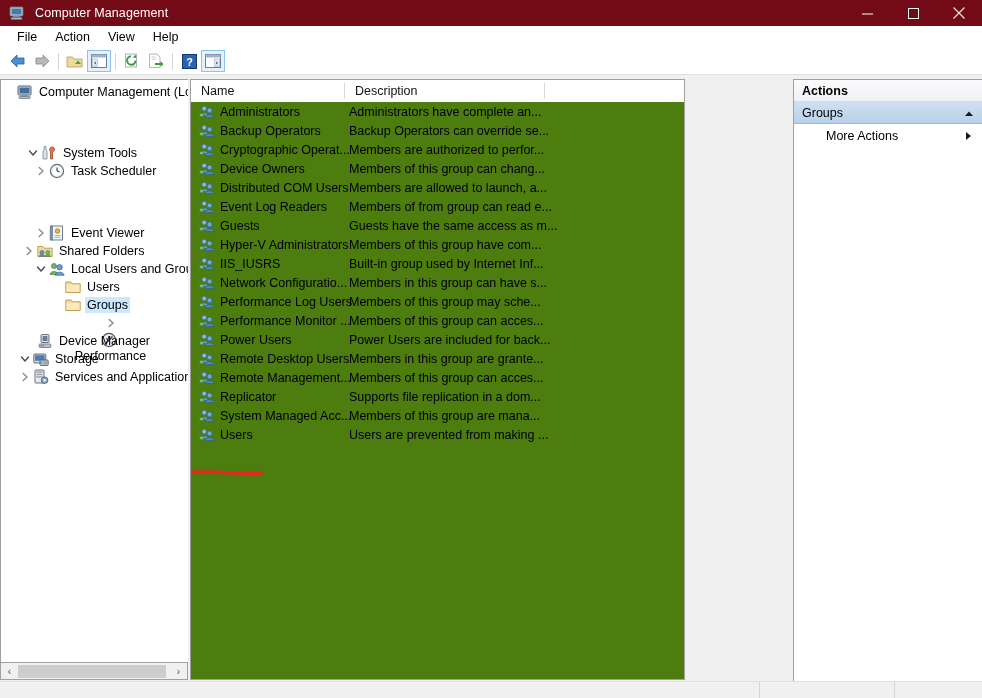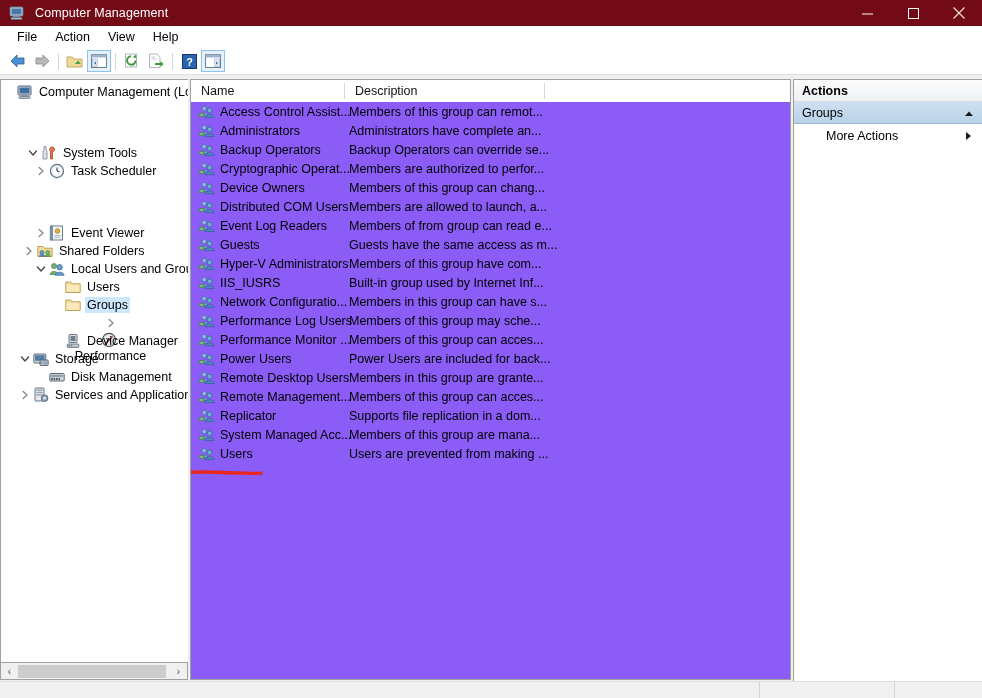--- a/index.html
+++ b/index.html
@@ -68,22 +68,22 @@
   .tree-scroll {
     position: absolute; left: 0; top: 663px; width: 188px; height: 17px;
     background: #f0f0f0; border: 1px solid #a0a0a0; border-top: none;
     display: flex; align-items: center;
   }
   .ts-arrow { width: 17px; height: 15px; display: flex; align-items: center; justify-content: center; color: #505050; font-size: 10px; }
   .ts-track { flex: 1; height: 15px; position: relative; background: #f0f0f0; }
   .ts-thumb { position: absolute; left: 0; top: 1px; width: 148px; height: 13px; background: #cdcdcd; }
 
   .list-pane {
-    position: absolute; left: 190px; top: 79px; width: 601px; height: 601px;
-    background: #8b5cf6; border: 1px solid #a0a0a0; overflow: hidden;
+    position: absolute; left: 190px; top: 79px; width: 495px; height: 601px;
+    background: #4d7c0f; border: 1px solid #a0a0a0; overflow: hidden;
   }
   .lv-header { height: 22px; position: relative; background: #fff; }
   .lv-col {
     position: absolute; top: 0; height: 22px; display: flex; align-items: center;
     font-size: 12.5px; color: #111; padding-left: 10px;
   }
   .lv-divider { position: absolute; top: 3px; width: 1px; height: 16px; background: #d9d9d9; }
   .lv-body { position: relative; }
   .lv-row { height: 19px; display: flex; align-items: center; white-space: nowrap; }
   .lv-icon { width: 16px; height: 16px; margin-left: 8px; margin-right: 5px; flex: none; position: relative; }
@@ -330,21 +330,21 @@
               <path d="M3.2 1.5 L7 5 L3.2 8.5" fill="none" stroke="#8a8a8a" stroke-width="1.4" stroke-linecap="round" stroke-linejoin="round"></path>
             </svg>
           </span>
           <span class="ticon"><svg width="16" height="16" viewBox="0 0 16 16">
               <circle cx="8" cy="8" r="6.6" fill="#eceff2" stroke="#44525f" stroke-width="1.2"></circle>
               <path d="M4.5 11.5 L11.5 4.5" stroke="#cc2222" stroke-width="1.6"></path>
               <path d="M5 6 L7.5 9 L11 5" fill="none" stroke="#44525f" stroke-width="1.1"></path>
             </svg></span>
           <span class="tlabel">Performance</span>
         </div>
-        <div class="tree-row" style="padding-left: 48px;">
+        <div class="tree-row" style="padding-left: 20px;">
           <span class="twisty"></span>
           <span class="ticon"><svg width="16" height="16" viewBox="0 0 16 16">
               <rect x="4" y="1.5" width="8" height="8" rx="0.8" fill="#d9dfe5" stroke="#5a6775" stroke-width="0.9"></rect>
               <rect x="5.6" y="3" width="4.8" height="5" fill="#6c7c8c"></rect>
               <rect x="2.2" y="11" width="11.6" height="3.4" rx="0.6" fill="#c2cbd4" stroke="#5a6775" stroke-width="0.8"></rect>
               <rect x="3.5" y="12.2" width="1.4" height="1.1" fill="#51606e"></rect>
               <rect x="5.8" y="12.2" width="1.4" height="1.1" fill="#51606e"></rect>
             </svg></span>
           <span class="tlabel">Device Manager</span>
         </div>
@@ -357,32 +357,20 @@
           <span class="ticon"><svg width="16" height="16" viewBox="0 0 16 16">
               <rect x="0.8" y="3" width="12" height="9" rx="1" fill="#cfd9e4" stroke="#54606e" stroke-width="0.9"></rect>
               <rect x="2" y="4.2" width="9.6" height="5.6" fill="#4f7ca8"></rect>
               <rect x="7" y="9" width="8.2" height="5.5" rx="0.8" fill="#b9c4cf" stroke="#54606e" stroke-width="0.9"></rect>
               <circle cx="8.6" cy="11.8" r="0.8" fill="#3f9a3f"></circle>
               <line x1="10.4" y1="11" x2="14" y2="11" stroke="#7e8b98" stroke-width="0.8"></line>
               <line x1="10.4" y1="12.6" x2="14" y2="12.6" stroke="#7e8b98" stroke-width="0.8"></line>
             </svg></span>
           <span class="tlabel">Storage</span>
         </div>
-        <div class="tree-row" style="padding-left: 32px;">
-          <span class="twisty"></span>
-          <span class="ticon"><svg width="16" height="16" viewBox="0 0 16 16">
-              <rect x="0.8" y="4.5" width="14.4" height="7.5" rx="0.8" fill="#d4dae0" stroke="#4f5b68" stroke-width="0.9"></rect>
-              <rect x="2" y="5.8" width="12" height="2" fill="#8d9aa7"></rect>
-              <rect x="2.2" y="8.8" width="1.6" height="2.2" fill="#4f5b68"></rect>
-              <rect x="4.6" y="8.8" width="1.6" height="2.2" fill="#4f5b68"></rect>
-              <rect x="7" y="8.8" width="1.6" height="2.2" fill="#4f5b68"></rect>
-              <rect x="9.4" y="8.8" width="1.6" height="2.2" fill="#4f5b68"></rect>
-            </svg></span>
-          <span class="tlabel">Disk Management</span>
-        </div>
         <div class="tree-row" style="padding-left: 16px;">
           <span class="twisty">
             <svg width="10" height="10" viewBox="0 0 10 10">
               <path d="M3.2 1.5 L7 5 L3.2 8.5" fill="none" stroke="#8a8a8a" stroke-width="1.4" stroke-linecap="round" stroke-linejoin="round"></path>
             </svg>
           </span>
           <span class="ticon"><svg width="16" height="16" viewBox="0 0 16 16">
               <rect x="2" y="1" width="9" height="13" rx="0.8" fill="#e6eaee" stroke="#5a6775" stroke-width="0.9"></rect>
               <rect x="3.4" y="2.4" width="6.2" height="1.4" fill="#97a4b1"></rect>
               <rect x="3.4" y="4.8" width="6.2" height="1.4" fill="#97a4b1"></rect>
@@ -403,31 +391,20 @@
   </div>
 
   <div class="list-pane">
     <div class="lv-header">
       <div class="lv-col" style="left:0; width:153px;">Name</div>
       <div class="lv-divider" style="left:153px;"></div>
       <div class="lv-col" style="left:154px; width:199px;">Description</div>
       <div class="lv-divider" style="left:353px;"></div>
     </div>
     <div class="lv-body" id="lv-body">
-        <div class="lv-row">
-          <span class="lv-icon"><svg width="16" height="16" viewBox="0 0 16 16">
-              <circle cx="5.2" cy="4.6" r="2.3" fill="#8fb7dd" stroke="#3a6d9e" stroke-width="0.7"></circle>
-              <path d="M1.4 11.6 C1.7 8.2, 8.7 8.2, 9 11.6 Z" fill="#6c9fce" stroke="#3a6d9e" stroke-width="0.7"></path>
-              <circle cx="10.6" cy="6.4" r="2.5" fill="#6fa9d8" stroke="#2e5f8f" stroke-width="0.7"></circle>
-              <path d="M6 13.6 C6.3 9.9, 14.9 9.9, 15.2 13.6 Z" fill="#4d8cc2" stroke="#2e5f8f" stroke-width="0.7"></path>
-              <rect x="0.8" y="9.4" width="3.6" height="3.2" fill="#7cc07c" stroke="#3f8442" stroke-width="0.7"></rect>
-            </svg></span>
-          <span class="lv-name">Access Control Assist...</span>
-          <span class="lv-desc">Members of this group can remot...</span>
-        </div>
         <div class="lv-row">
           <span class="lv-icon"><svg width="16" height="16" viewBox="0 0 16 16">
               <circle cx="5.2" cy="4.6" r="2.3" fill="#8fb7dd" stroke="#3a6d9e" stroke-width="0.7"></circle>
               <path d="M1.4 11.6 C1.7 8.2, 8.7 8.2, 9 11.6 Z" fill="#6c9fce" stroke="#3a6d9e" stroke-width="0.7"></path>
               <circle cx="10.6" cy="6.4" r="2.5" fill="#6fa9d8" stroke="#2e5f8f" stroke-width="0.7"></circle>
               <path d="M6 13.6 C6.3 9.9, 14.9 9.9, 15.2 13.6 Z" fill="#4d8cc2" stroke="#2e5f8f" stroke-width="0.7"></path>
               <rect x="0.8" y="9.4" width="3.6" height="3.2" fill="#7cc07c" stroke="#3f8442" stroke-width="0.7"></rect>
             </svg></span>
           <span class="lv-name">Administrators</span>
           <span class="lv-desc">Administrators have complete an...</span>

